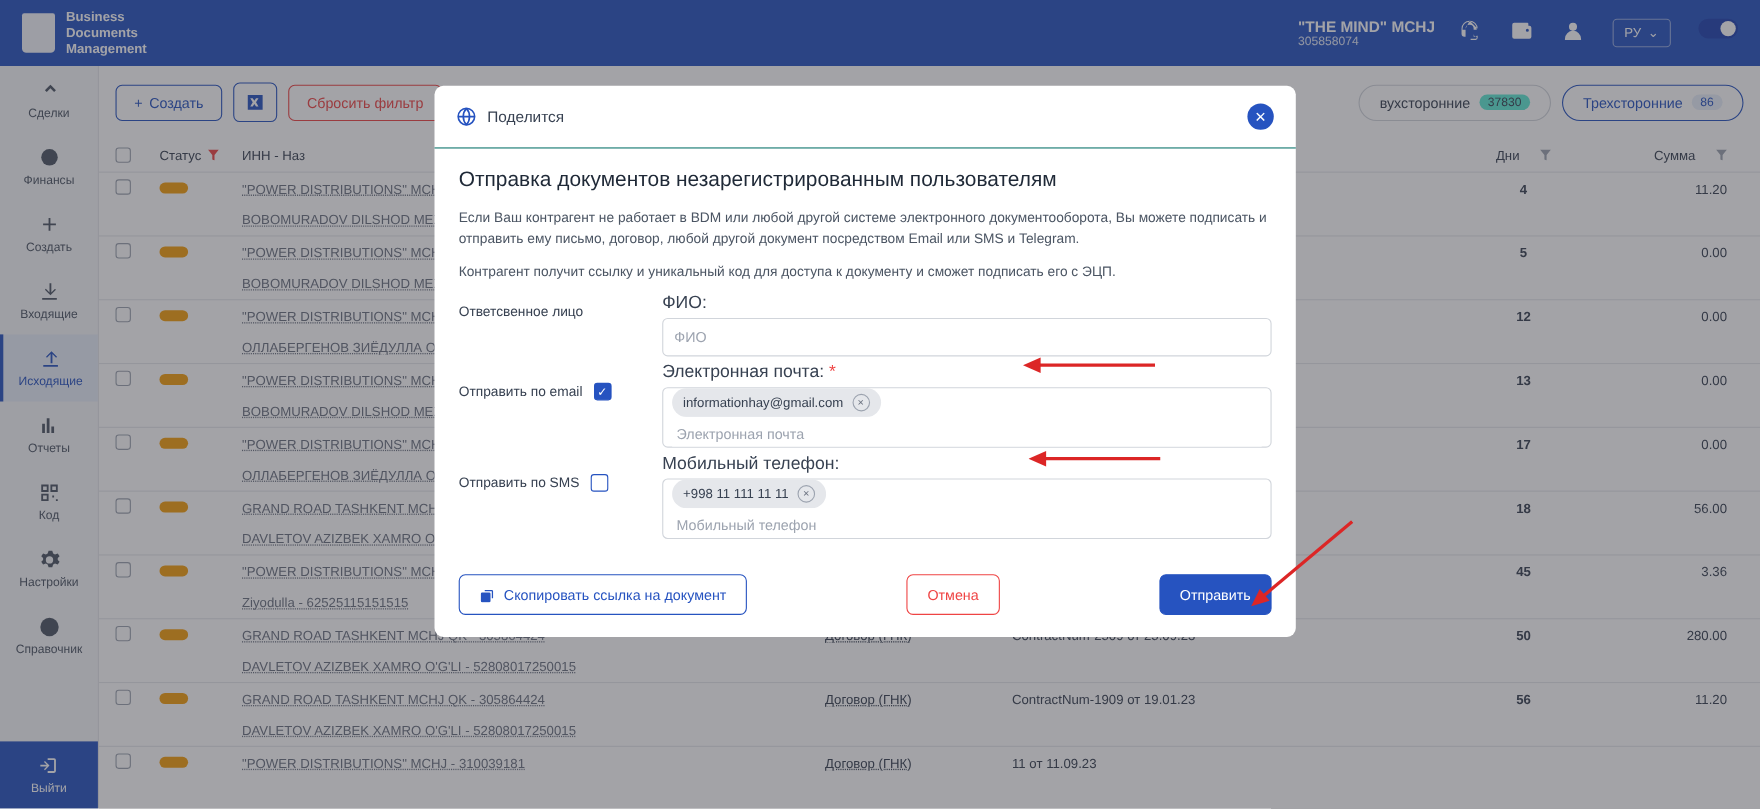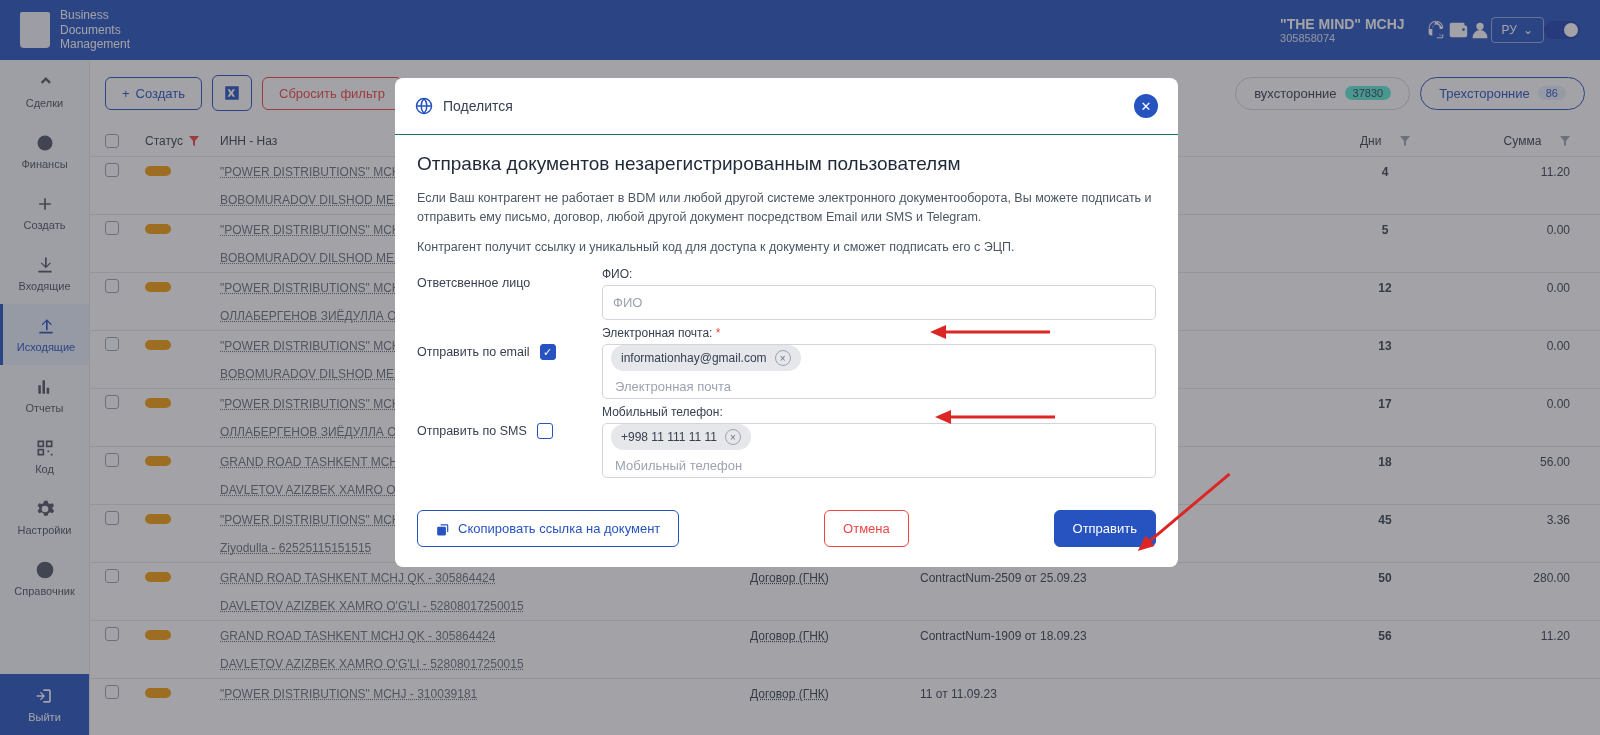--- a/index.html
+++ b/index.html
@@ -1,25 +1,25 @@
 <!DOCTYPE html>
 <html><head>
 <meta charset="utf-8">
 <style>
 *{box-sizing:border-box;margin:0;padding:0;font-family:Arial,Helvetica,sans-serif}
 body{width:1600px;height:735px;overflow:hidden;background:#fff;position:relative}
 .header{height:60px;background:#2653c0;color:#fff;display:flex;align-items:center;padding:0 20px}
 .logo{display:flex;align-items:center;gap:10px}
 .logo-icon{width:30px;height:36px;background:#fff;border-radius:2px 2px 4px 4px;opacity:.95}
-.logo-txt{font-size:12px;font-weight:400;line-height:1.2}
+.logo-txt{font-size:12px;font-weight:700;line-height:1.2}
 .hdr-sp{flex:1}
 .company{text-align:left;margin-right:20px}
 .company-n{font-weight:700;font-size:14px}
 .company-id{font-size:11px;opacity:.85}
-.hdr-icons{display:flex;align-items:center;}
+.hdr-icons{display:flex;gap:25px}
 .hdr-ic{width:22px;height:22px;fill:#fff;cursor:pointer}
 .lang{border:1px solid rgba(255,255,255,.5);padding:5px 10px;border-radius:4px;font-size:12px;display:flex;align-items:center;gap:6px;cursor:pointer}
 .toggle{width:36px;height:18px;background:#1e40af;border-radius:10px;position:relative;cursor:pointer}
 .toggle:after{content:'';position:absolute;right:2px;top:2px;width:14px;height:14px;background:#fff;border-radius:50%}
 .layout{display:flex;height:675px}
 .sidebar{width:90px;background:#f6f7f9;border-right:1px solid #e5e7eb;display:flex;flex-direction:column;position:relative}
 .sb-item{display:flex;flex-direction:column;align-items:center;padding:12px 4px;font-size:11px;color:#4b5563;cursor:pointer;gap:5px}
 .sb-item.active{background:#e8eef9;color:#2653c0;border-left:3px solid #2653c0}
 .sb-item.exit{background:#2653c0;color:#fff;position:absolute;bottom:0;width:100%}
 .sb-ic{width:20px;height:20px;fill:currentColor}
@@ -63,21 +63,21 @@
 .m-hd-ic{width:18px;height:18px;fill:#2653c0}
 .m-title{font-size:14px;color:#374151}
 .m-close{margin-left:auto;width:24px;height:24px;border-radius:50%;background:#2653c0;color:#fff;display:flex;align-items:center;justify-content:center;cursor:pointer;font-size:13px}
 .m-body{padding:18px 22px}
 .m-h2{font-size:19px;color:#1f2937;margin-bottom:14px;font-weight:500}
 .m-desc{font-size:12.5px;color:#4b5563;line-height:1.55;margin-bottom:10px}
 .frow{display:flex;margin-bottom:6px;align-items:flex-start}
 .flabel{width:185px;font-size:12.5px;color:#374151;padding-top:18px;display:flex;align-items:center;gap:10px}
 .flabel.single{padding-top:9px}
 .fcol{flex:1}
-.fgl{font-size:12px;color:#374151;margin-bottom:4px}
+.fgl{font-size:16px;color:#374151;margin-bottom:4px}
 .req{color:#ef4444}
 .inp{width:100%;border:1px solid #d1d5db;border-radius:5px;padding:9px 10px;font-size:13px}
 .inp::placeholder{color:#9ca3af}
 .chipbox{border:1px solid #d1d5db;border-radius:5px;padding:0 8px}
 .chip{display:inline-flex;align-items:center;gap:8px;background:#e5e7eb;border-radius:14px;padding:5px 10px;font-size:12px;color:#374151}
 .chip-x{width:16px;height:16px;border-radius:50%;border:1px solid #9ca3af;display:flex;align-items:center;justify-content:center;font-size:10px;cursor:pointer;color:#6b7280}
 .chipinp{border:none;outline:none;width:100%;padding:8px 4px 4px;font-size:13px}
 .chipinp::placeholder{color:#9ca3af}
 .chk{width:16px;height:16px;border:1.5px solid #2653c0;border-radius:3px;display:inline-flex;align-items:center;justify-content:center;cursor:pointer}
 .chk.on{background:#2653c0}
@@ -380,21 +380,21 @@
   <div class="c-type"></div>
           <div class="c-num"></div>
           <div class="c-days"></div>
           <div class="c-sum"></div>
         </div>
         <div class="row">
           <div class="c-cb"><span class="cb"></span></div>
   <div class="c-st"><span class="stbar"></span></div>
   <div class="c-inn">GRAND ROAD TASHKENT MCHJ QK - 305864424</div>
   <div class="c-type">Договор (ГНК)</div>
-  <div class="c-num">ContractNum-1909 от 18.09.23</div>
+  <div class="c-num">ContractNum-1909 от 19.01.23</div>
   <div class="c-days">56</div>
   <div class="c-sum">11.20</div>
         </div>
         <div class="row sep">
           <div class="c-cb"></div>
           <div class="c-st"></div>
   <div class="c-inn">DAVLETOV AZIZBEK XAMRO O'G'LI - 52808017250015</div>
   <div class="c-type"></div>
           <div class="c-num"></div>
           <div class="c-days"></div>

